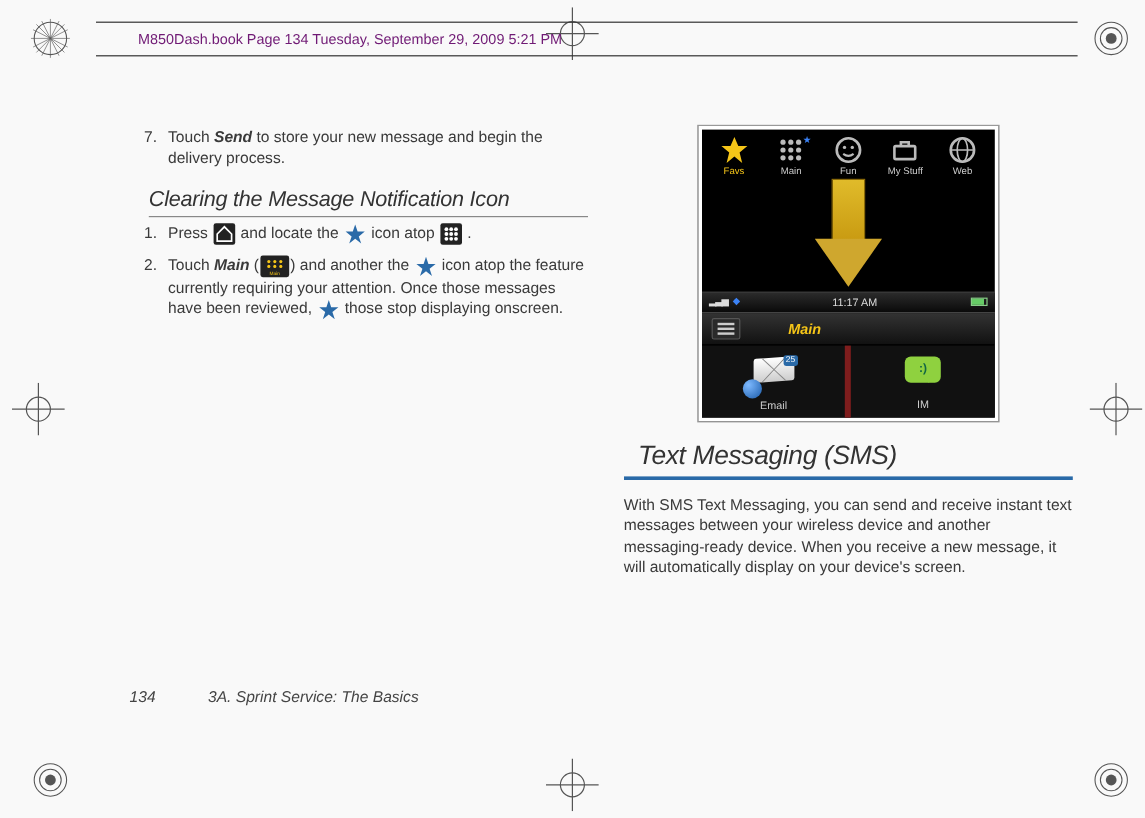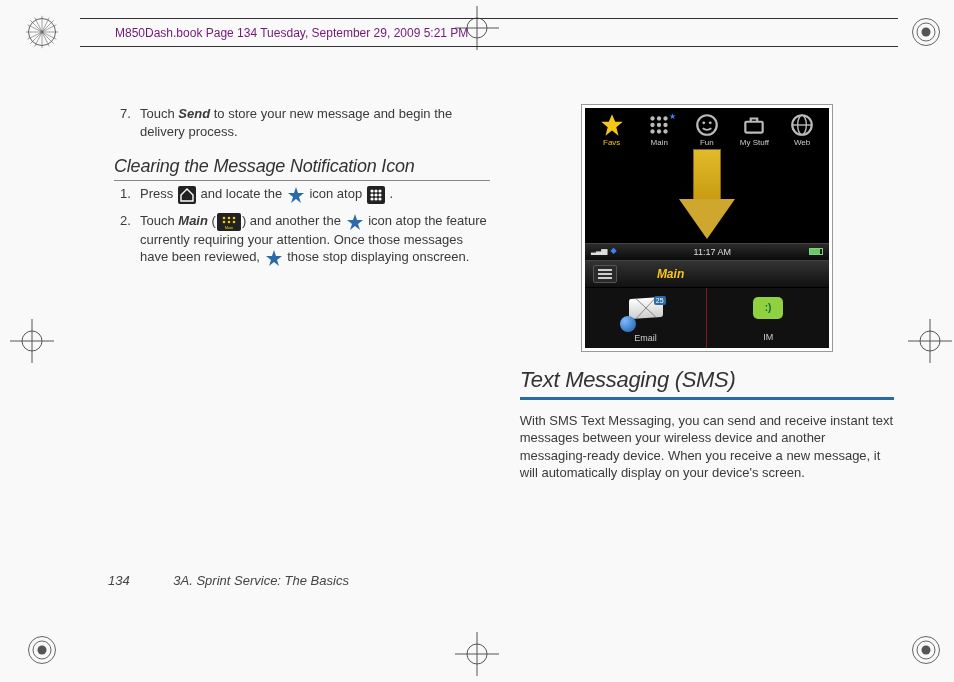--- a/index.html
+++ b/index.html
@@ -55,31 +55,31 @@
     .step-item { display: flex; margin-bottom: 8px; margin-left: 12px; }
     .step-num { width: 20px; font-weight: normal; flex-shrink: 0; }
     .step-body { flex: 1; }
     .bold-ital { font-style: italic; font-weight: bold; }
 
     h3.sub {
       font-style: italic;
       font-weight: normal;
       font-size: 18px;
       color: #333;
-      margin: 14px 0 4px 6px;
+      margin: 14px 0 4px 16px;
       border-bottom: 1px solid #888;
       padding-bottom: 2px;
       letter-spacing: -0.2px;
     }
     h2.section {
       font-style: italic;
       font-weight: normal;
       font-size: 22px;
       color: #333;
-      margin: 14px 0 2px 0;
+      margin: 14px 0 2px 12px;
       letter-spacing: -0.3px;
     }
     .section-rule { height: 3px; background: #2a6aa8; margin-bottom: 12px; }
     .para { margin: 10px 0; }
 
     .inline-icon {
       display: inline-flex;
       vertical-align: middle;
       width: 18px; height: 18px;
       align-items: center; justify-content: center;
@@ -140,21 +140,21 @@
     .phone-status .blue { color: #3b82f6; margin-left: 3px; font-size: 8px; }
     .phone-mainbar {
       display: flex; align-items: center; gap: 40px;
       background: linear-gradient(#333,#111); padding: 4px 8px;
       border-top: 1px solid #444; border-bottom: 1px solid #000;
     }
     .menu-btn { width: 24px; height: 18px; background: #2a2a2a; border: 1px solid #555; border-radius: 2px; display: flex; flex-direction: column; justify-content: center; gap: 2px; padding: 2px 4px; }
     .menu-btn span { height: 2px; background: #ccc; }
     .mainbar-label { color: #f5c518; font-size: 12px; font-style: italic; font-weight: bold; }
     .phone-apps { display: flex; background: #111; }
-    .app { flex: 1; text-align: center; padding: 6px 0 4px; border-right: 1px solid #7f1d1d; }
+    .app { flex: 1; text-align: center; padding: 6px 0 4px; border-right: 5px solid #7f1d1d; }
     .app:last-child { border-right: none; }
     .app-icon { width: 44px; height: 32px; margin: 0 auto 2px; position: relative; }
     .app-label { font-size: 9px; color: #ccc; }
     .env { width: 34px; height: 20px; background: linear-gradient(#fff,#ccc); transform: skewY(-4deg); margin: 4px auto 0; position: relative; border-radius: 2px; }
     .env::before { content: ""; position: absolute; inset: 0; background: linear-gradient(135deg, transparent 48%, #888 50%, transparent 52%), linear-gradient(-135deg, transparent 48%, #888 50%, transparent 52%); }
     .globe { position: absolute; bottom: -2px; left: -4px; width: 16px; height: 16px; border-radius: 50%; background: radial-gradient(circle at 30% 30%, #7db9ff, #1a5aa8); }
     .badge-b { position: absolute; top: -2px; right: 2px; background: #2a6aa8; color: #fff; font-size: 7px; padding: 0 2px; border-radius: 2px; }
     .bubble { width: 30px; height: 22px; background: linear-gradient(#fff,#dde); border-radius: 6px; margin: 3px auto 0; position: relative; }
     .bubble::after { content: ""; position: absolute; bottom: -5px; left: 6px; border: 5px solid transparent; border-top-color: #eee; }
     .hello { position: absolute; top: 4px; left: 3px; font-size: 5px; color: #d33; font-weight: bold; transform: rotate(-4deg); }

